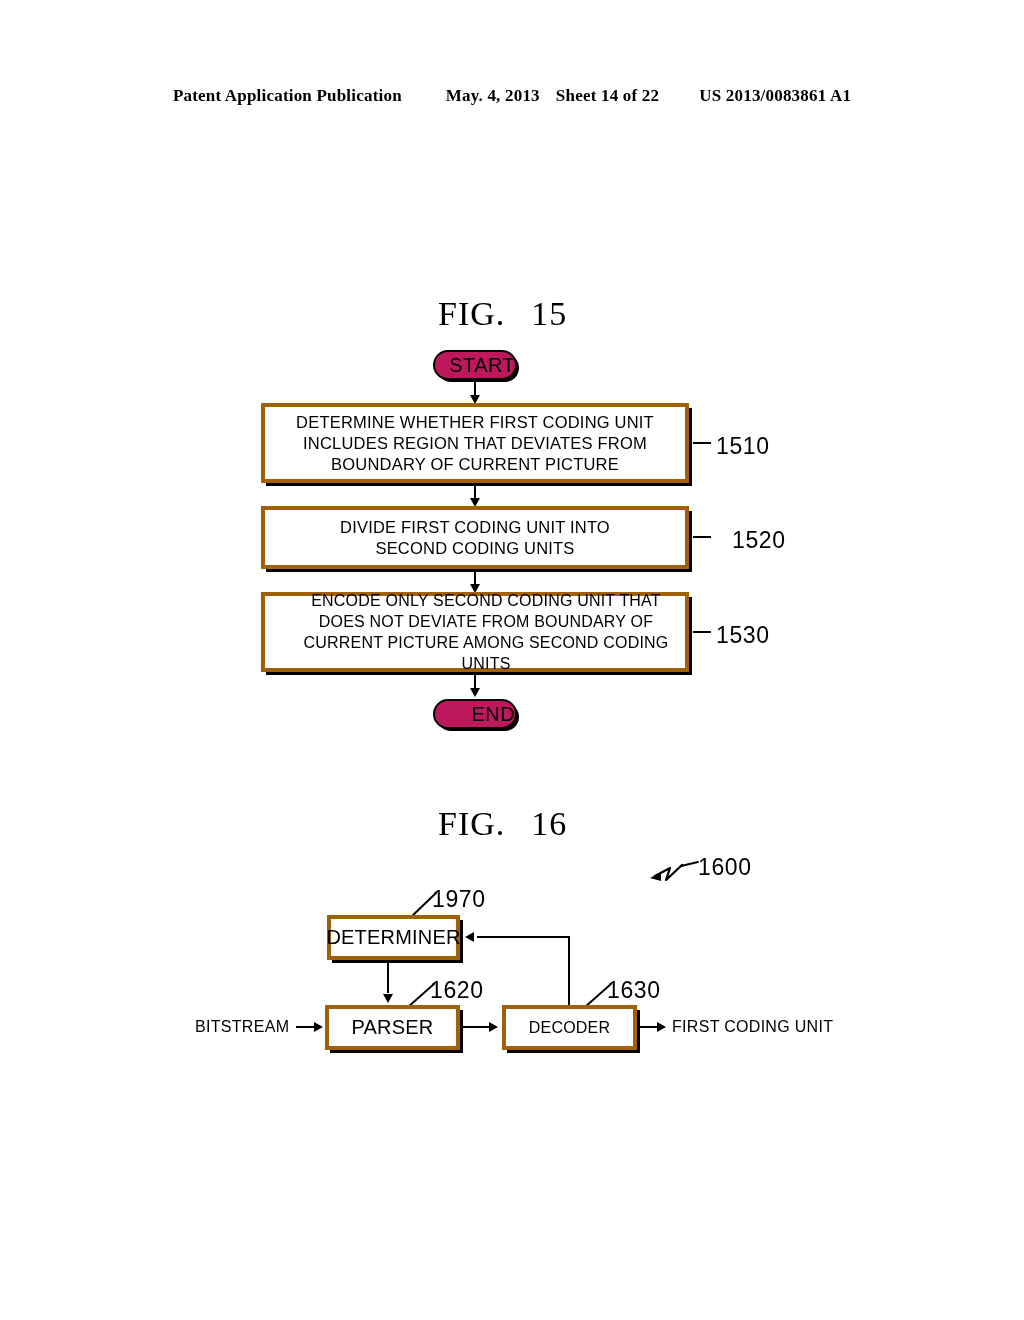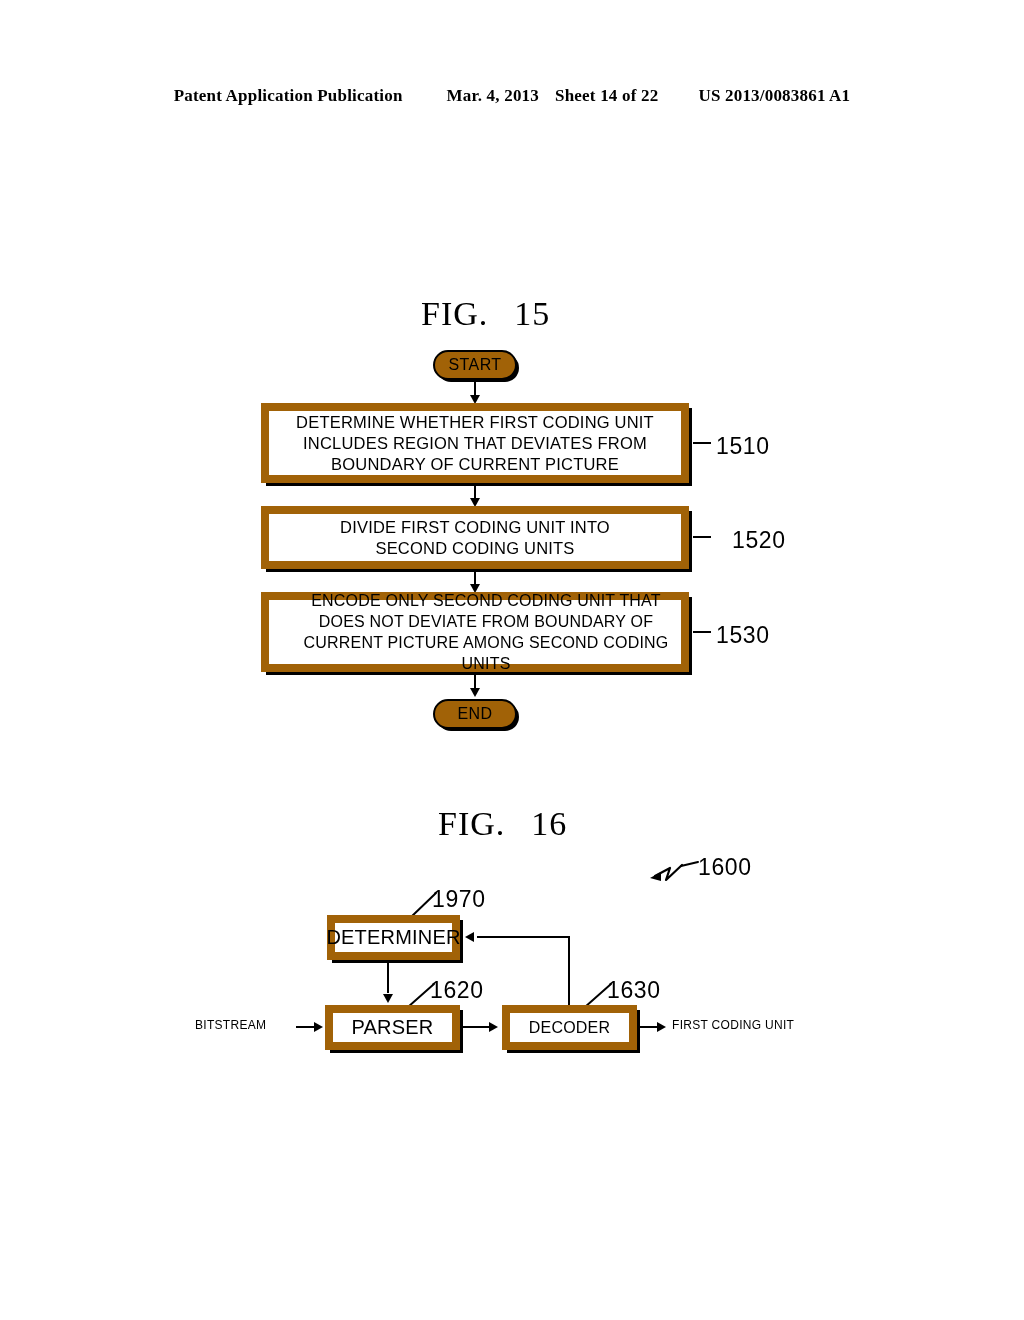--- a/index.html
+++ b/index.html
@@ -41,47 +41,47 @@
     font-size: 34px;
     letter-spacing: 1px;
     white-space: nowrap;
   }
   .fig-title .fignum { margin-left: 26px; }
 
   
   .proc-box {
     position: absolute;
     box-sizing: border-box;
-    border: 8px solid #a16207;
+    border: 4px solid #a16207;
     background: #fff;
     box-shadow: 4px 4px 0 -1px #000;
     display: flex;
     align-items: center;
     justify-content: center;
     text-align: center;
   }
   .proc-text {
     font-size: 16.5px;
     line-height: 21px;
     letter-spacing: 0.2px;
     white-space: pre-line;
     padding: 0 4px;
   }
 
   .term-pill {
     position: absolute;
     box-sizing: border-box;
     border: 2.5px solid #000;
     border-radius: 999px;
-    background: #a16207;
+    background: #be185d;
     box-shadow: 3px 3px 0 -1px #000;
     display: flex;
     align-items: center;
-    justify-content: center;
-    font-size: 16px;
+    justify-content: flex-end;
+    font-size: 20px;
     letter-spacing: 0.4px;
   }
 
   
   .vline {
     position: absolute;
     width: 2px;
     background: #000;
   }
   .hline {
@@ -122,33 +122,33 @@
     position: absolute;
     height: 2px;
     width: 18px;
     background: #000;
   }
   .leader-svg { position: absolute; }
 
   
   .io-label {
     position: absolute;
-    font-size: 12px;
+    font-size: 16px;
     letter-spacing: 0.3px;
     white-space: nowrap;
   }
 </style>
 </head>
 <body>
 
 <div class="pub-header">
-  <span class="seg">Patent Application Publication</span><span class="gap-a"></span><span class="seg">Mar. 4, 2013</span><span class="gap-b"></span><span class="seg">Sheet 14 of 22</span><span class="gap-c"></span><span class="seg">US 2013/0083861 A1</span>
-</div>
-
-<div class="fig-title" style="left:421px; top:295px;text-align:center;">
+  <span class="seg">Patent Application Publication</span><span class="gap-a"></span><span class="seg">May. 4, 2013</span><span class="gap-b"></span><span class="seg">Sheet 14 of 22</span><span class="gap-c"></span><span class="seg">US 2013/0083861 A1</span>
+</div>
+
+<div class="fig-title" style="left:438px; top:295px;text-align:center;">
   <span>FIG.</span><span class="fignum">15</span>
 </div>
 
 <div class="term-pill" style="left:433px; top:350px; width:84px; height:30px;">
   <span>START</span>
 </div>
 
 <div class="vline" style="left:474px; top:380px; height:21px;"></div>
 <div class="arrow-down" style="left:470px; top:395px;"></div>
 

